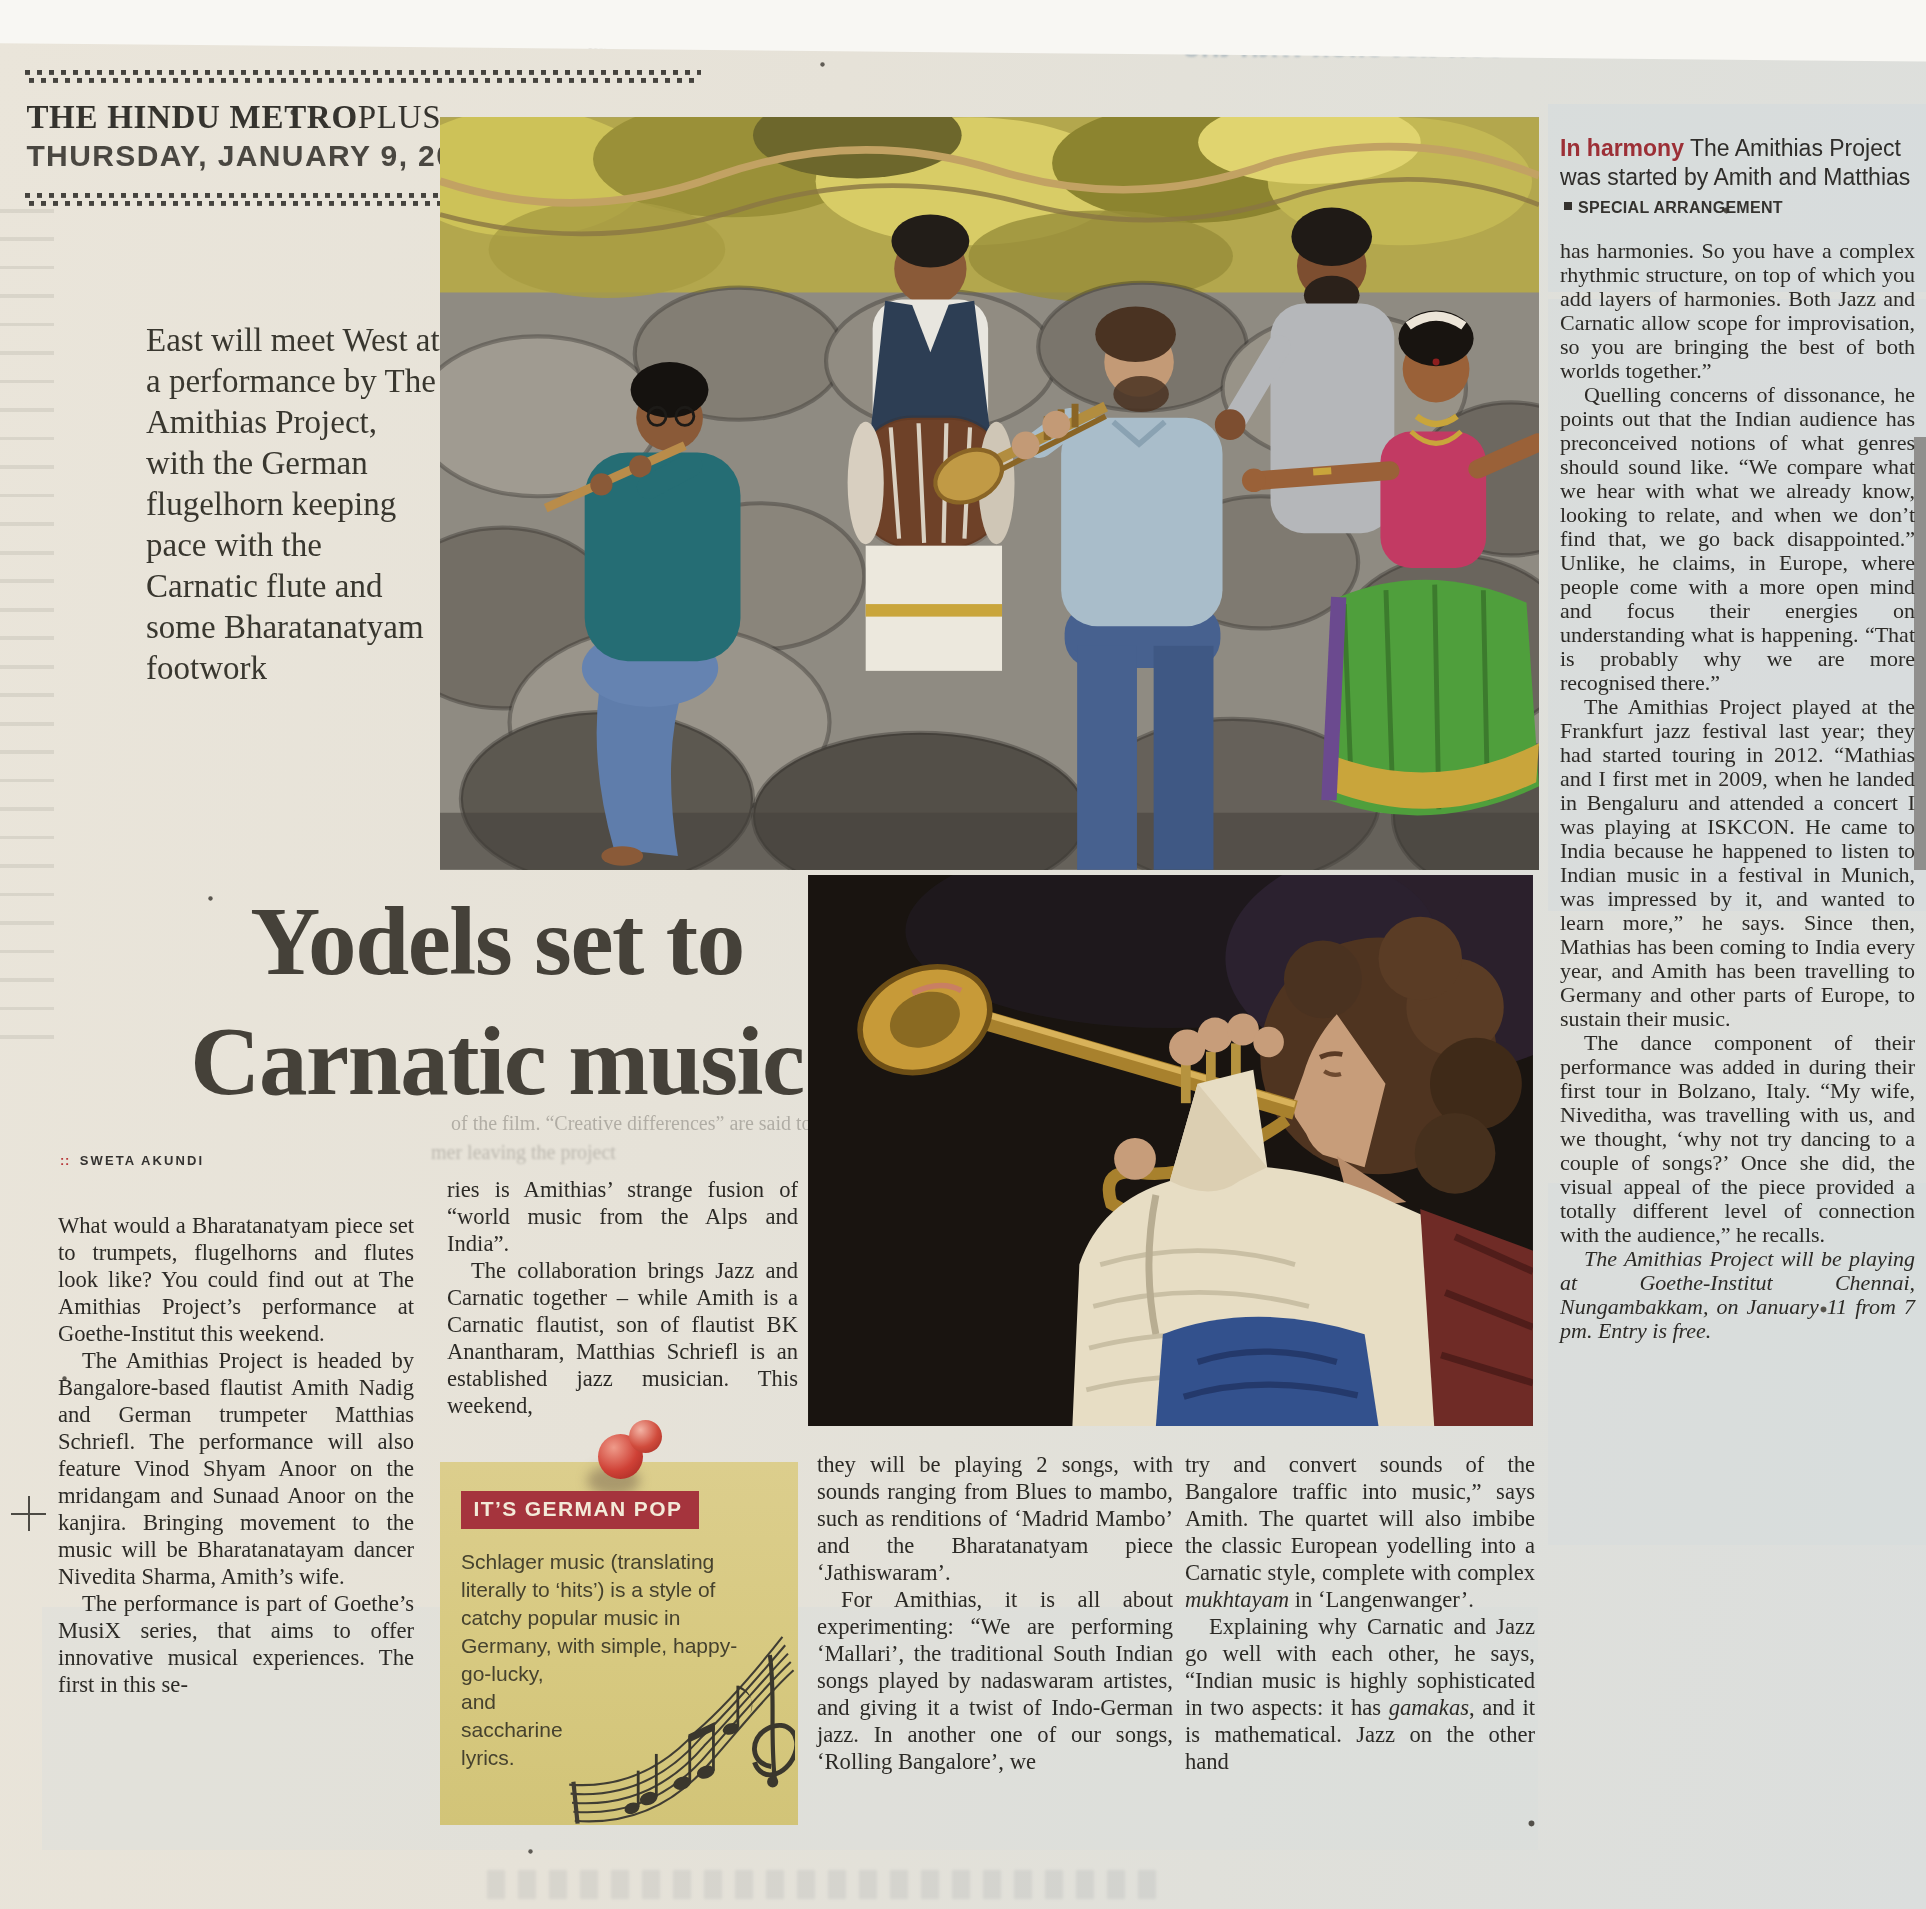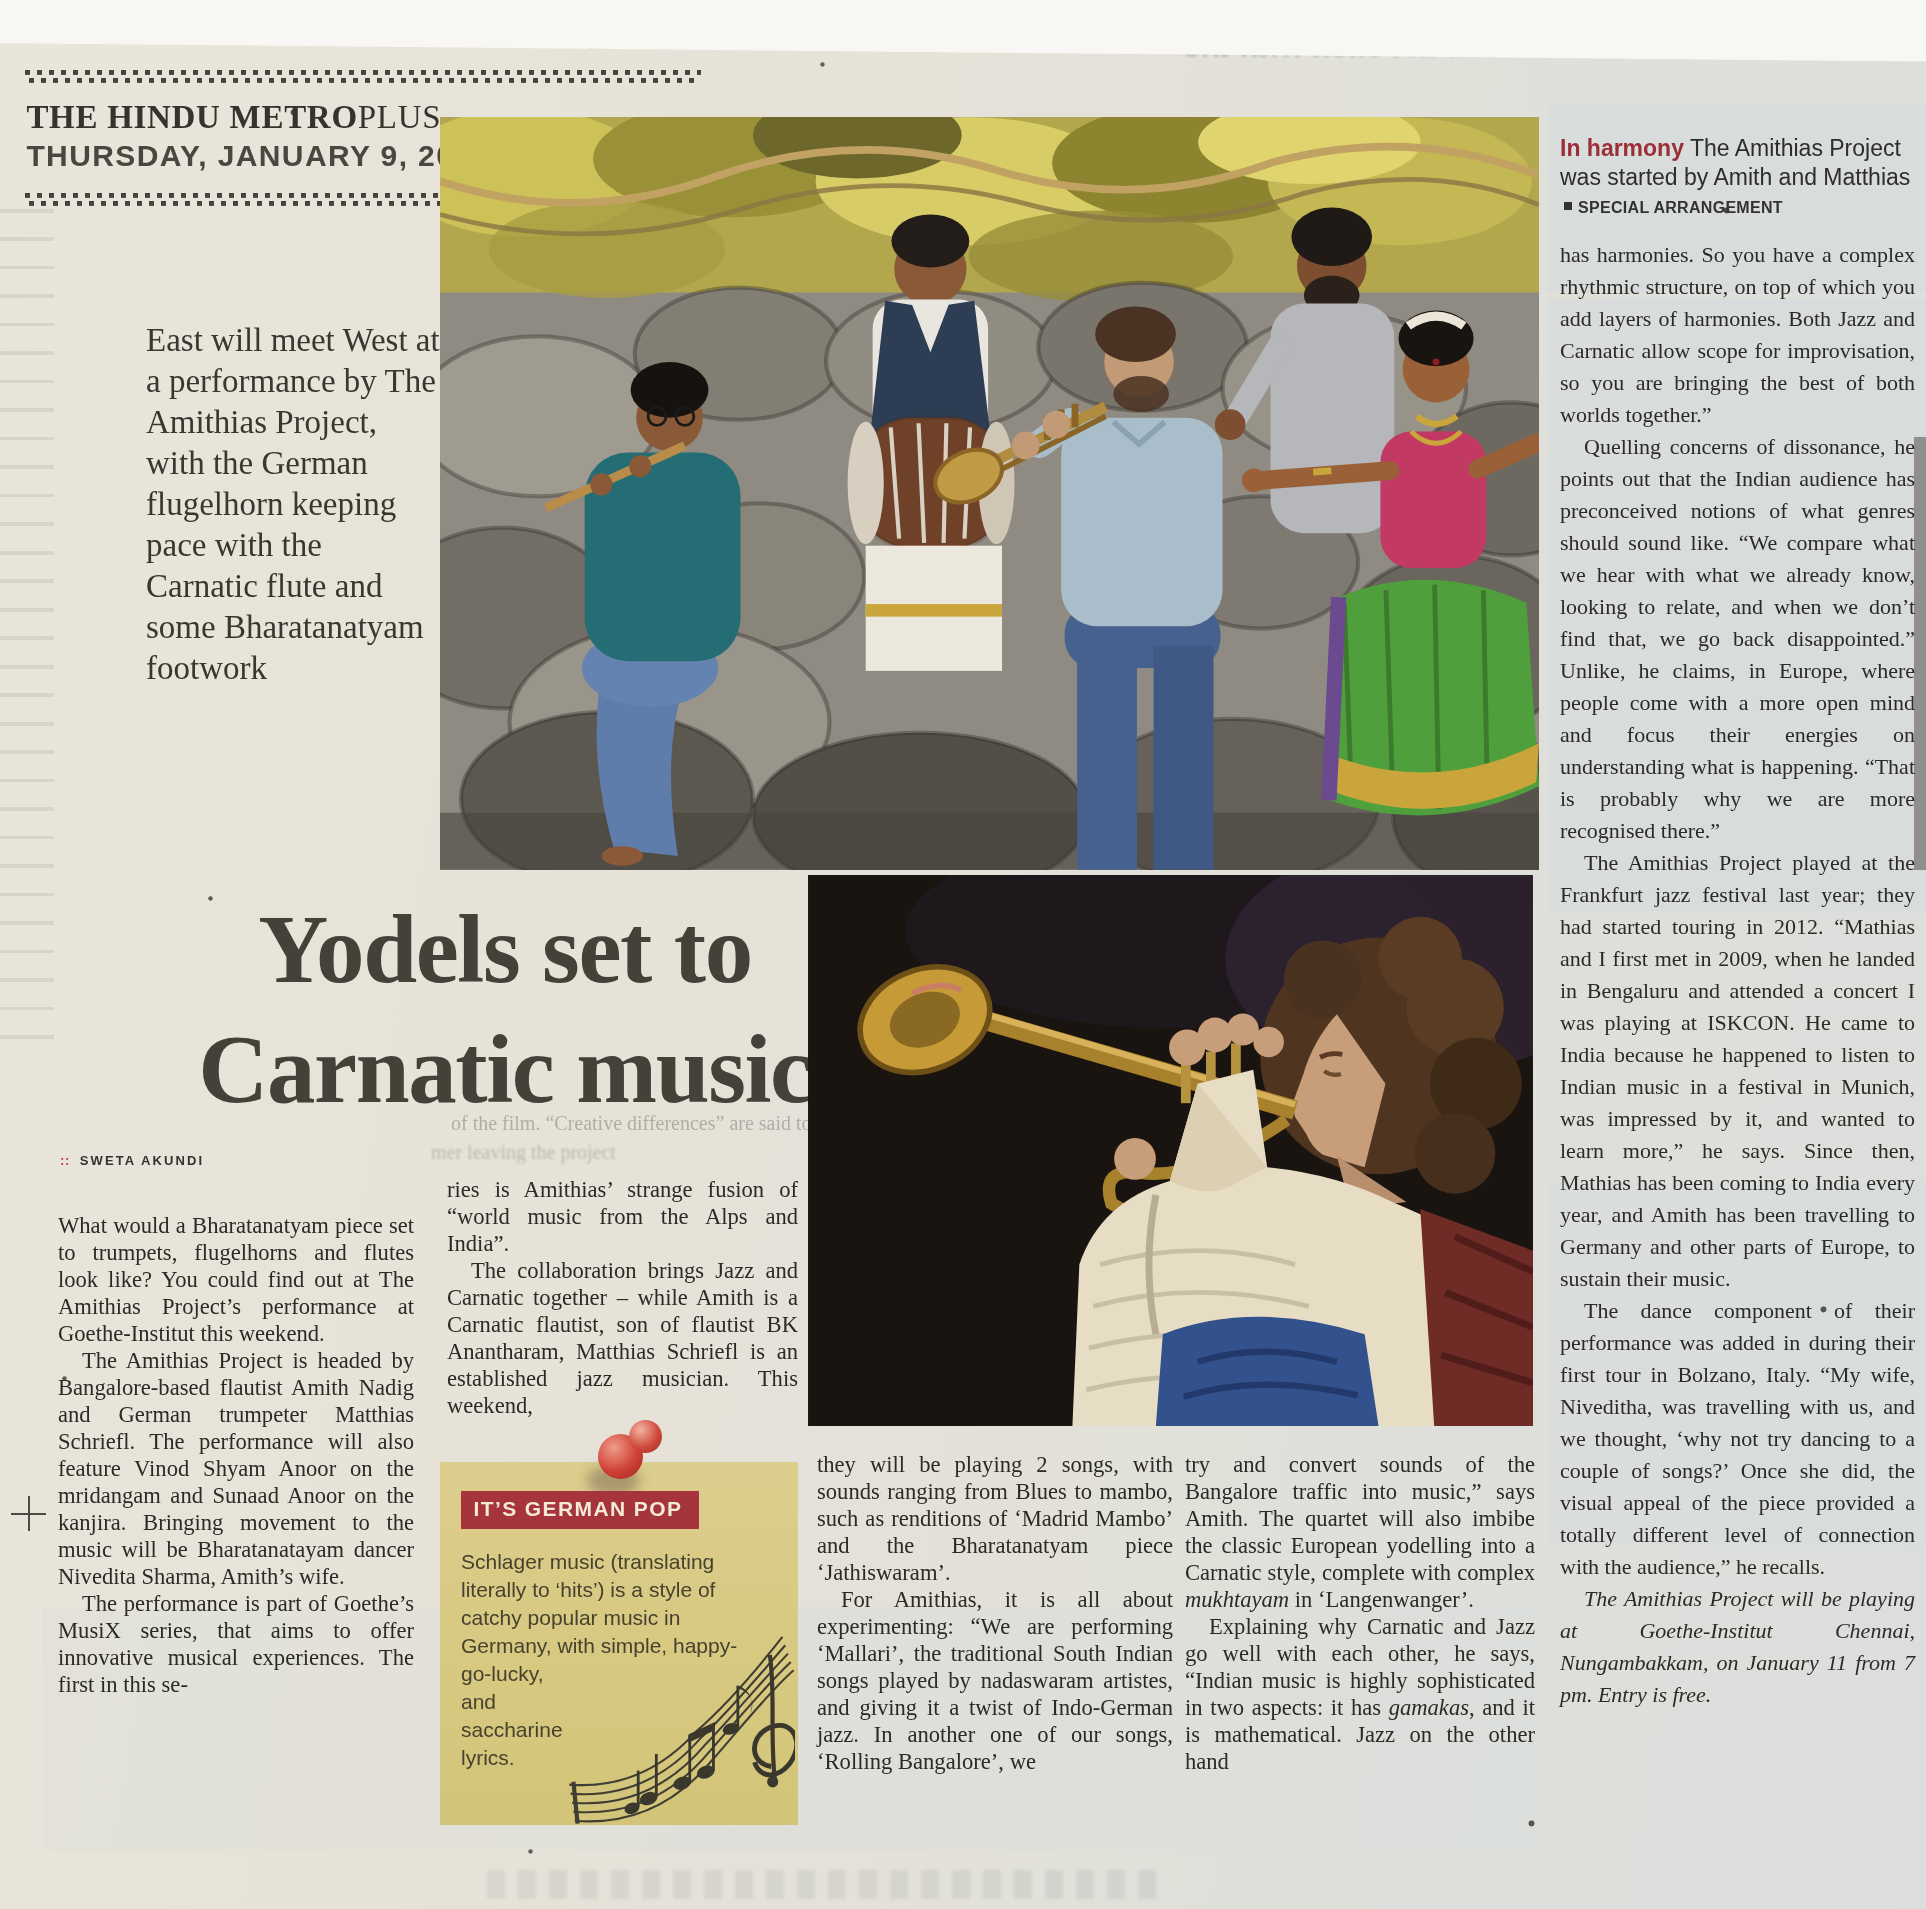--- a/index.html
+++ b/index.html
@@ -61,38 +61,38 @@
   .caption{left:1560px;top:134px;width:360px;font-family:"Liberation Sans",sans-serif;
            font-size:23px;line-height:28.5px;color:#2f2d2a}
   .cap-label{font-weight:bold;color:#9c2f36}
   .cap-credit{font-size:16px;font-weight:bold;letter-spacing:0.3px;color:#34322e}
   .cap-sq{display:inline-block;width:8.3px;height:8.3px;background:#34322e;margin:0 5.6px 2.8px 4.2px}
 
   
   .standfirst{left:146px;top:320px;width:295px;text-align:left;font-size:33px;line-height:41px;color:#39372f}
 
   
-  .headline{left:174px;top:879px;width:640px;margin:11px;font-weight:bold;color:#454139;
+  .headline{left:174px;top:879px;width:640px;margin:3px;font-weight:bold;color:#454139;
             font-size:97px;line-height:120px;text-align:center;letter-spacing:-1.4px}
   .headline span{display:block}
 
   
   .byline{left:60px;top:1153px;font-family:"Liberation Sans",sans-serif;font-weight:bold;
           font-size:13px;letter-spacing:2.1px;color:#343230}
   .byline .mark{color:#b8393b;margin-right:9.7px;letter-spacing:0.7px}
 
   
   .col{position:absolute;font-size:22.6px;line-height:27px;color:#2c2a26;text-align:justify}
   .col p{margin:0}
   .col p.ind{text-indent:24px}
   .col1{left:58px;top:1212px;width:356px}
   .col2{left:447px;top:1176px;width:351px}
   .col3{left:817px;top:1451px;width:356px}
   .col4{left:1185px;top:1451px;width:350px}
-  .col5{left:1560px;top:239px;width:355px;font-size:22px;line-height:32px}
+  .col5{left:1560px;top:239px;width:355px;font-size:22px;line-height:24px}
   .col .it{font-style:italic}
   .col p.italic{font-style:italic}
 
   
   .infobox{left:440px;top:1462px;width:358px;height:363px;
            background:linear-gradient(180deg,#dcce8d 0,#d7c980 55%,#d2c478 100%)}
   .infobox-title{position:absolute;left:21px;top:29px;background:#a5343d;color:#f3ead8;
       font-family:"Liberation Sans",sans-serif;font-weight:bold;font-size:21px;letter-spacing:1.4px;
       padding:5.6px 16.7px 8.3px 12.5px}
   .infobox-text{position:absolute;left:21px;top:86px;width:313px;font-family:"Liberation Sans",sans-serif;

